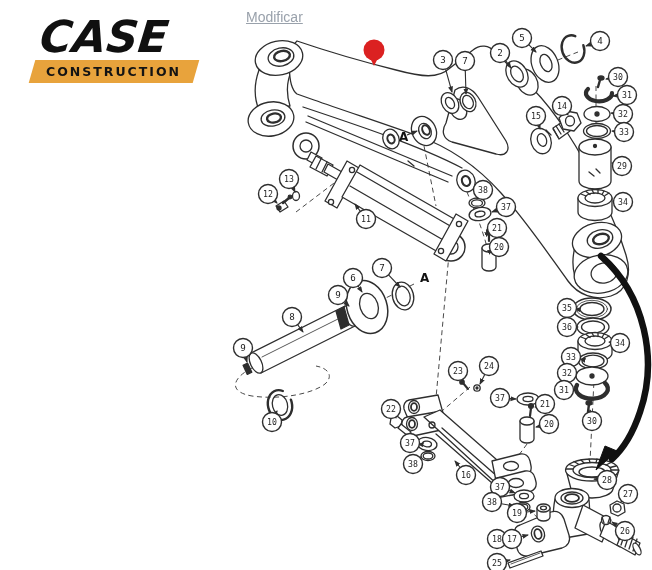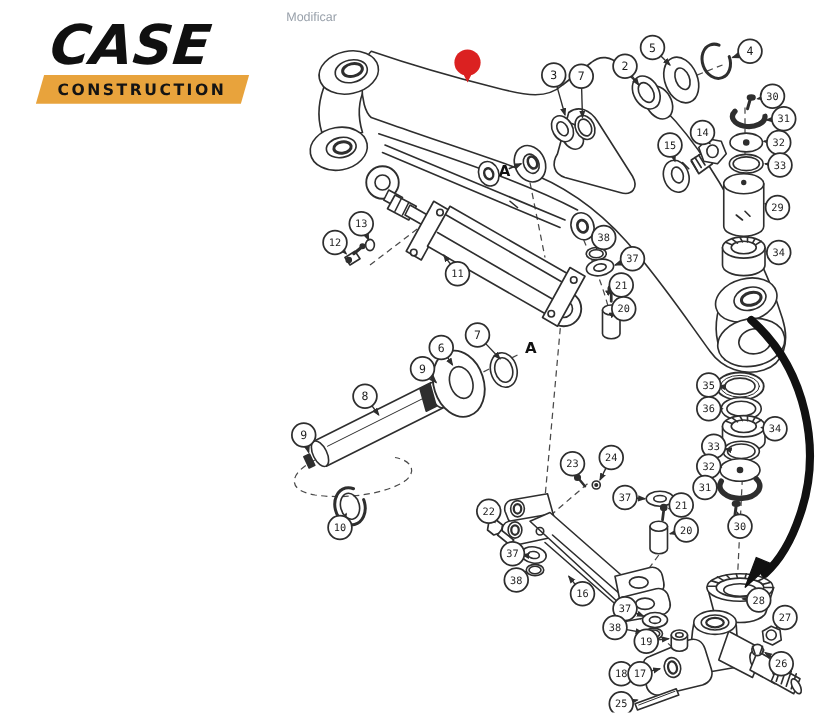--- a/index.html
+++ b/index.html
@@ -8,22 +8,22 @@
   
   .logo{position:absolute;left:38px;top:14px;width:180px;}
   .logo-word{display:block;font-family:"DejaVu Sans",sans-serif;font-weight:bold;
        font-style:italic;font-size:44px;line-height:46px;letter-spacing:0px;
        color:#101010;transform:skewX(-6deg);transform-origin:left bottom;}
   .logo-band{margin-left:-6px;width:164px;height:23px;background:#E8A33C;
        transform:skewX(-16deg);display:flex;align-items:center;justify-content:center;}
   .logo-band span{display:block;transform:skewX(16deg);font-family:"DejaVu Sans",sans-serif;
        font-weight:bold;font-size:12.5px;letter-spacing:2px;color:#141414;}
   
-  .edit-link{position:absolute;left:229px;top:9px;font-size:10px;color:#99a1ab;
-       cursor:pointer;}
+  .edit-link{position:absolute;left:246px;top:9px;font-size:14px;color:#99a1ab;
+       text-decoration:underline;cursor:pointer;}
   
   #dwg{position:absolute;left:0;top:0;}
   #dwg .art{stroke:#2e2e2e;stroke-width:1.3;fill:none;stroke-linejoin:round;stroke-linecap:round;}
   #dwg .dash{stroke:#4a4a4a;stroke-width:1;fill:none;stroke-dasharray:5 3.5;}
   text.callout-num{font-family:"DejaVu Sans Mono",monospace;fill:#1d1d1d;}
   text.view-label{font-family:"DejaVu Sans",sans-serif;font-weight:bold;font-size:12px;fill:#111;}
 </style>
 </head>
 <body>
 

